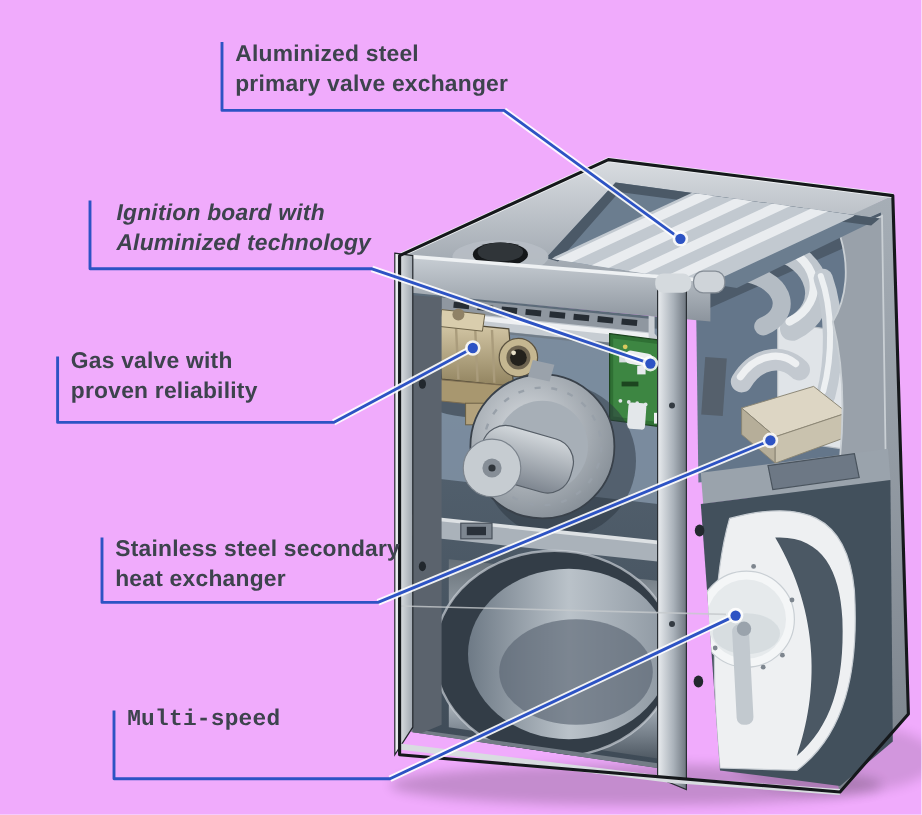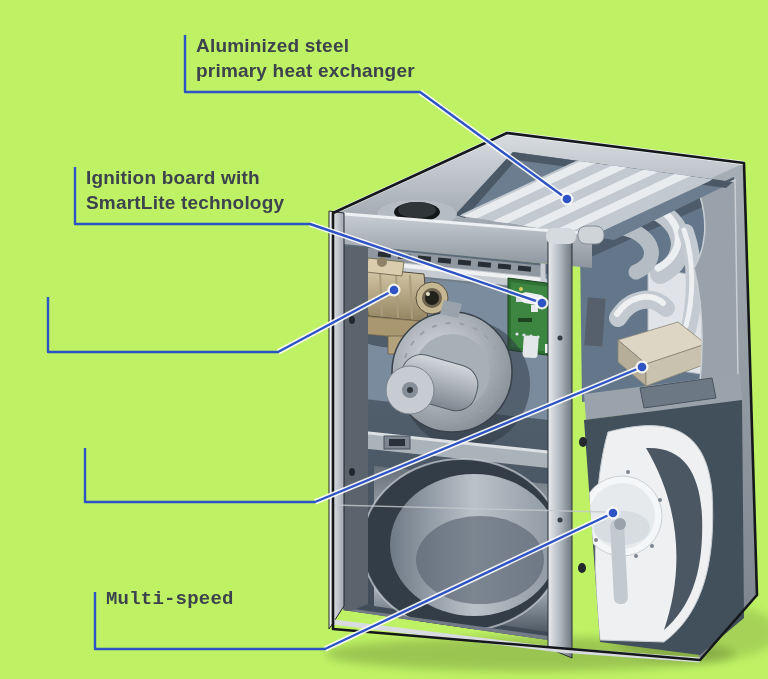--- a/index.html
+++ b/index.html
@@ -1,16 +1,16 @@
 <!DOCTYPE html>
 <html><head>
 <meta charset="utf-8">
 <style>
   html,body{margin:0;padding:0;background:#ffffff;}
-  .stage{position:relative;width:768px;height:679px;background:#bef264;overflow:hidden;
+  .stage{position:relative;width:768px;height:679px;background:#f0abfc;overflow:hidden;
          font-family:"Liberation Sans","DejaVu Sans",sans-serif;}
   .stage svg{position:absolute;left:0;top:0;}
   .callout{position:absolute;color:#3d434d;font-weight:bold;font-size:19px;line-height:25px;
            letter-spacing:.2px;white-space:nowrap;z-index:5;}
   .callout span{display:block;}
 </style>
 </head>
 <body>
 
 <div class="stage">
@@ -299,22 +299,30 @@
       <circle cx="642" cy="367" r="6.5" fill="#ffffff" opacity=".85"></circle>
           <circle cx="642" cy="367" r="4.3" fill="#2d53c4"></circle>
       <circle cx="613" cy="513" r="6.5" fill="#ffffff" opacity=".85"></circle>
           <circle cx="613" cy="513" r="4.3" fill="#2d53c4"></circle>
     </g>
   </g>
 </svg>
 
   <div class="callout" style="left:196px;top:33px;">
     <span>Aluminized steel</span>
-    <span>primary heat exchanger</span>
-  </div>
-  <div class="callout" style="left:86px;top:165px;">
+    <span>primary valve exchanger</span>
+  </div>
+  <div class="callout" style="left:97px;top:165px;font-style:italic;">
     <span>Ignition board with</span>
-    <span>SmartLite technology</span>
+    <span>Aluminized technology</span>
+  </div>
+  <div class="callout" style="left:59px;top:289px;">
+    <span>Gas valve with</span>
+    <span>proven reliability</span>
+  </div>
+  <div class="callout" style="left:96px;top:445px;">
+    <span>Stainless steel secondary</span>
+    <span>heat exchanger</span>
   </div>
   <div class="callout" style="left:106px;top:587px;font-family:Liberation Mono, monospace;">
     <span>Multi-speed</span>
   </div>
 </div>
 
 </body></html>

